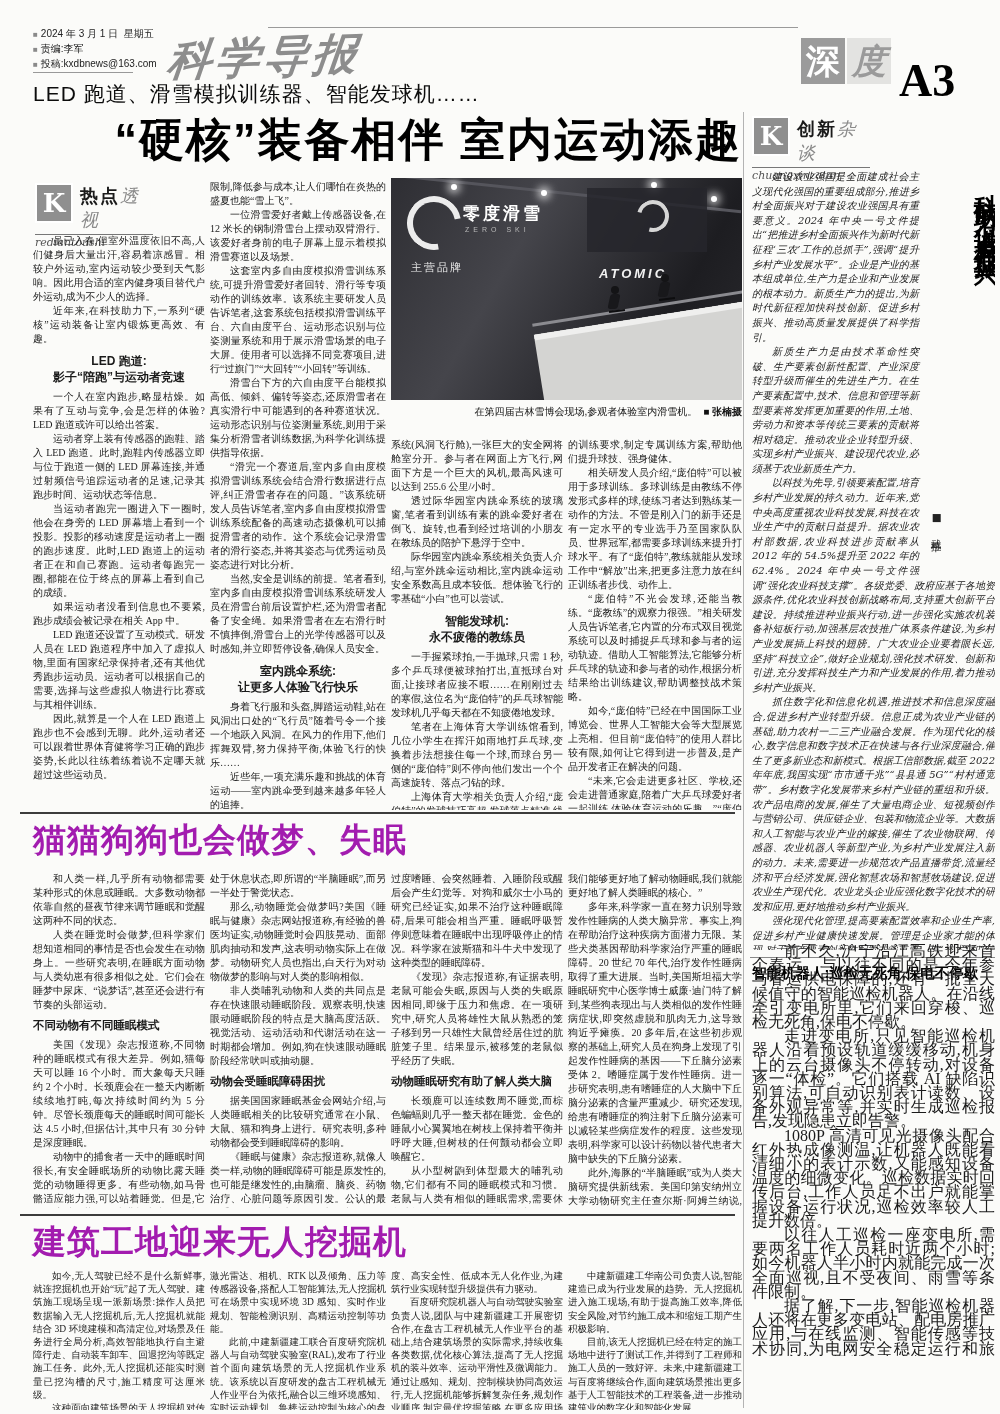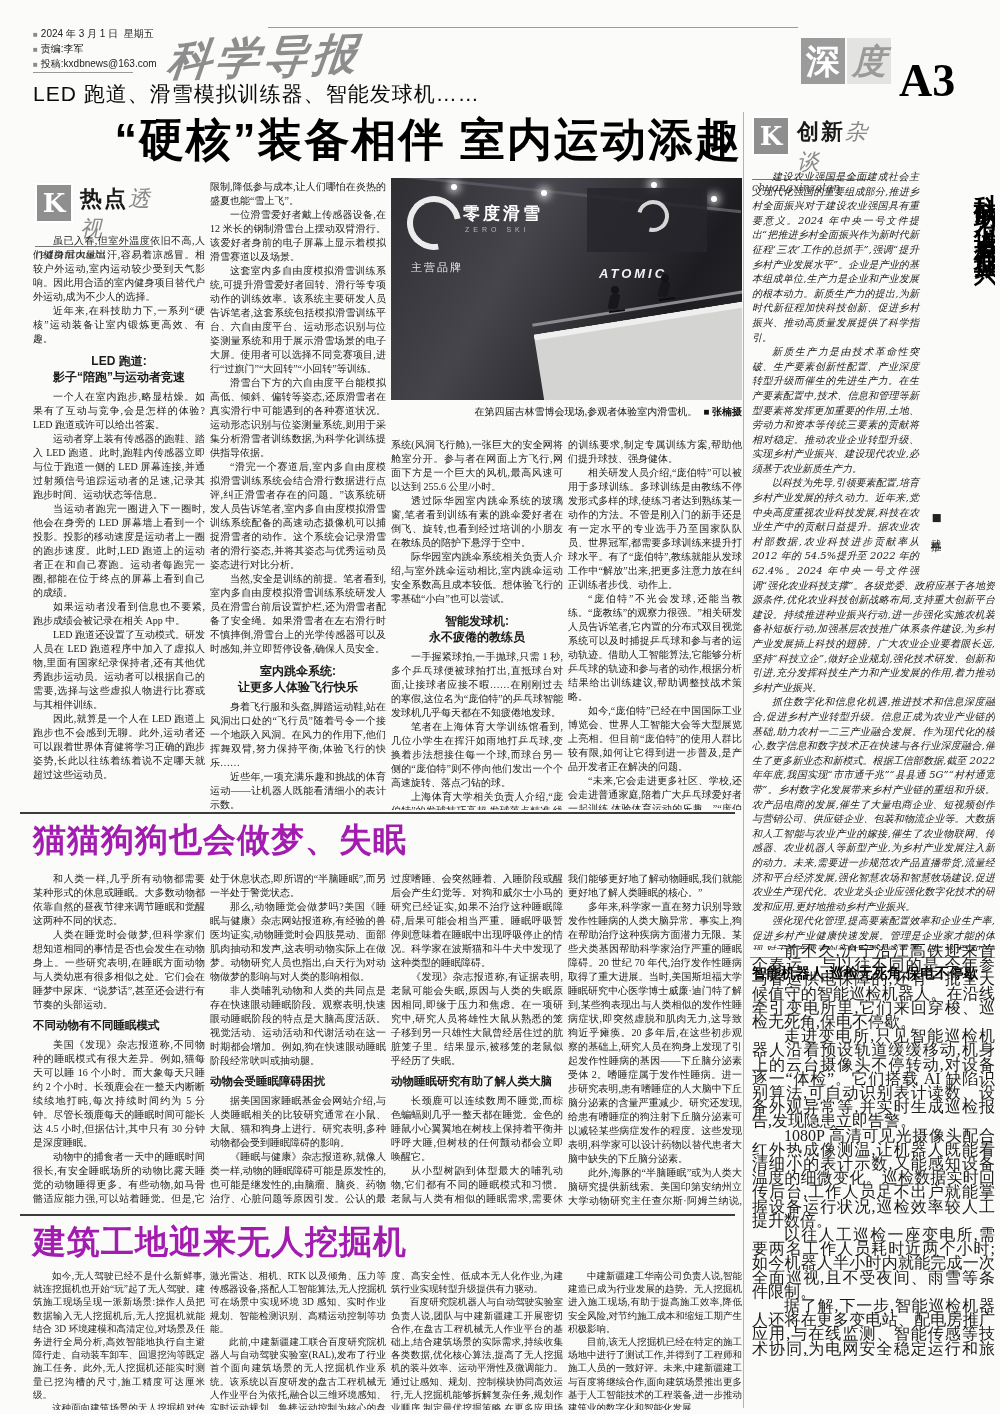--- a/index.html
+++ b/index.html
@@ -20,21 +20,21 @@
   .secbox.light{left:847px;background:#e3e3e1;color:#9a9a9a;font-style:italic;}
   .pageno{position:absolute;left:899px;top:30px;font-family:Liberation Serif, serif;font-weight:bold;font-size:46px;color:#000;margin-top:24px;}
   .kicker{position:absolute;left:33px;top:80px;font-family:"Liberation Sans",sans-serif;font-size:21px;color:#0c0c0c;letter-spacing:1px;}
   .lead-headline{position:absolute;left:0;top:110px;width:742px;text-align:right;
         font-family:"Liberation Sans",sans-serif;font-weight:bold;font-size:45px;letter-spacing:2px;color:#000;}
   .vdivider{position:absolute;left:743px;top:112px;width:1px;height:1296px;background:#b3b3b3;}
   
   .tag{position:absolute;}
   .tag .kbox{float:left;width:38px;height:40px;background:#8f8f8f;color:#fff;text-align:center;
         line-height:40px;font-family:"DejaVu Serif",serif;font-weight:bold;font-size:26px;margin-right:7px;box-shadow:inset 0 0 0 2px #fff,inset 0 0 0 3px #8f8f8f;}
-  .tag .tl{font-size:22px;font-family:"Liberation Sans",sans-serif;font-weight:bold;letter-spacing:2px;padding-top:1px;}
+  .tag .tl{font-size:18px;font-family:"Liberation Sans",sans-serif;font-weight:bold;letter-spacing:2px;padding-top:1px;}
   .tag .tl .lite{font-family:"DejaVu Serif",serif;font-style:italic;font-weight:normal;color:#8a8a8a;}
   .tag .py{font-family:"DejaVu Serif",serif;font-style:italic;font-size:11px;color:#555;
         border-top:1px solid #777;margin-top:2px;padding-top:1px;width:118px;}
   
   .col{position:absolute;overflow:hidden;font-size:10px;line-height:14px;text-align:justify;}
   .p{margin:0;text-indent:2em;}
   .p.noind{text-indent:0;}
   .ch{font-family:"Liberation Sans",sans-serif;font-weight:bold;text-align:center;white-space:pre-line;
       font-size:12px;line-height:1.35;margin:7px 0 5px;}
   .left-heads .ch{text-align:left;font-size:11.5px;margin:6px 0 4px;}
@@ -129,21 +129,21 @@
   <div class="col" style="left:210px;top:180px;width:176px;height:630px;">
       <p class="p noind">限制,降低参与成本,让人们哪怕在炎热的盛夏也能“雪上飞”。</p>
       <p class="p">一位滑雪爱好者戴上传感器设备,在 12 米长的钢制滑雪台上摆动双臂滑行。该爱好者身前的电子屏幕上显示着模拟滑雪赛道以及场景。</p>
       <p class="p">这套室内多自由度模拟滑雪训练系统,可提升滑雪爱好者回转、滑行等专项动作的训练效率。该系统主要研发人员告诉笔者,这套系统包括模拟滑雪训练平台、六自由度平台、运动形态识别与位姿测量系统和用于展示滑雪场景的电子大屏。使用者可以选择不同竞赛项目,进行“过旗门”“大回转”“小回转”等训练。</p>
       <p class="p">滑雪台下方的六自由度平台能模拟高低、倾斜、偏转等姿态,还原滑雪者在真实滑行中可能遇到的各种赛道状况。运动形态识别与位姿测量系统,则用于采集分析滑雪者训练数据,为科学化训练提供指导依据。</p>
       <p class="p">“滑完一个赛道后,室内多自由度模拟滑雪训练系统会结合滑行数据进行点评,纠正滑雪者存在的问题。”该系统研发人员告诉笔者,室内多自由度模拟滑雪训练系统配备的高速动态摄像机可以捕捉滑雪者的动作。这个系统会记录滑雪者的滑行姿态,并将其姿态与优秀运动员姿态进行对比分析。</p>
       <p class="p">当然,安全是训练的前提。笔者看到,室内多自由度模拟滑雪训练系统研发人员在滑雪台前后设置护栏,还为滑雪者配备了安全绳。如果滑雪者在左右滑行时不慎摔倒,滑雪台上的光学传感器可以及时感知,并立即暂停设备,确保人员安全。</p>
       <div class="ch">室内跳伞系统:
 让更多人体验飞行快乐</div>
       <p class="p">身着飞行服和头盔,脚踏运动鞋,站在风洞出口处的“飞行员”随着号令一个接一个地跃入风洞。在风力的作用下,他们挥舞双臂,努力保持平衡,体验飞行的快乐……</p>
-      <p class="p">近些年,一项充满乐趣和挑战的体育运动——让机器人既能看清细小的表计示数。</p>
+      <p class="p">近些年,一项充满乐趣和挑战的体育运动——室内跳伞受到越来越多年轻人的追捧。</p>
     </div>
   <div class="col" style="left:391px;top:438px;width:172px;height:372px;">
       <p class="p noind">系统(风洞飞行舱),一张巨大的安全网将舱室分开。参与者在网面上方飞行,网面下方是一个巨大的风机,最高风速可以达到 255.6 公里/小时。</p>
       <p class="p">透过际华园室内跳伞系统的玻璃窗,笔者看到训练有素的跳伞爱好者在倒飞、旋转,也看到经过培训的小朋友在教练员的陪护下悬浮于空中。</p>
       <p class="p">际华园室内跳伞系统相关负责人介绍,与室外跳伞运动相比,室内跳伞运动安全系数高且成本较低。想体验飞行的零基础“小白”也可以尝试。</p>
       <div class="ch">智能发球机:
 永不疲倦的教练员</div>
       <p class="p">一手握紧球拍,一手抛球,只需 1 秒,多个乒乓球便被球拍打出,直抵球台对面,让接球者应接不暇……在刚刚过去的寒假,这位名为“庞伯特”的乒乓球智能发球机几乎每天都在不知疲倦地发球。</p>
       <p class="p">笔者在上海体育大学训练馆看到,几位小学生在挥汗如雨地打乒乓球,变换着步法想接住每一个球,而球台另一侧的“庞伯特”则不停向他们发出一个个高速旋转、落点刁钻的球。</p>
       <p class="p">上海体育大学相关负责人介绍,“庞伯特”的发球技巧高超,发球落点精准,线路随意。它可以根据不同水平乒乓球爱好者</p>

